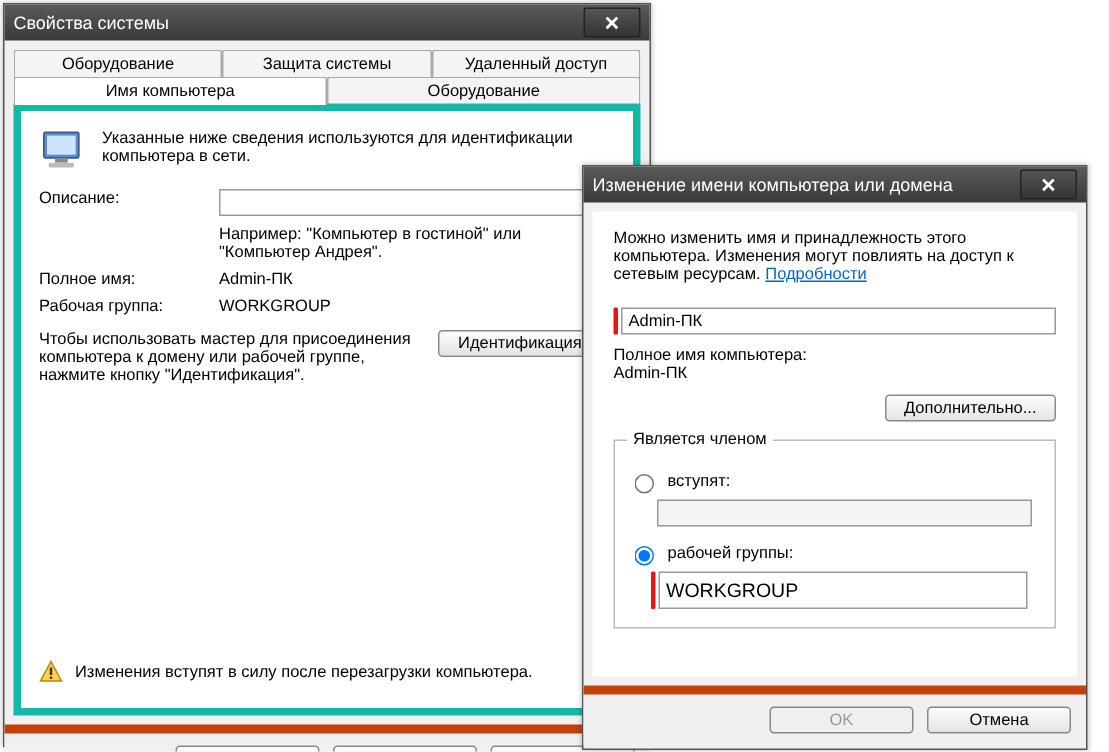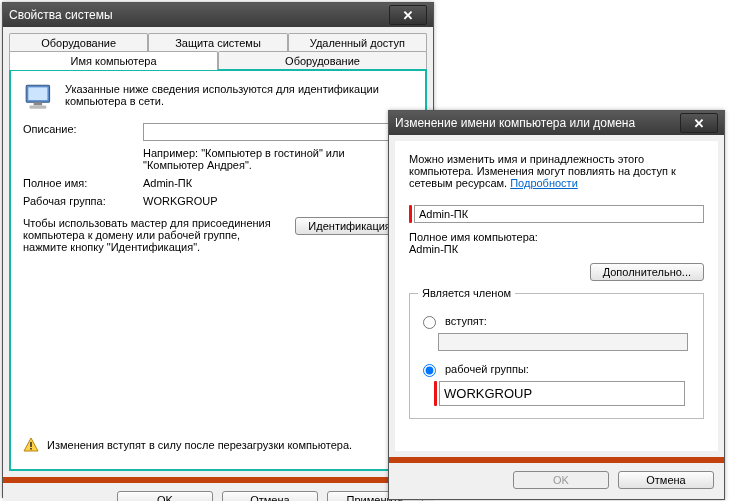--- a/index.html
+++ b/index.html
@@ -5,21 +5,21 @@
   html,body{margin:0;padding:0;font-family:"Segoe UI",Tahoma,sans-serif;font-size:11px;background:#fff;color:#000;}
   .stage{position:relative;width:739px;height:501px;overflow:hidden;}
   
   .win{position:absolute;border:1px solid #555;background:#f0f0f0;box-shadow:0 0 4px rgba(0,0,0,.3);}
   .titlebar{height:24px;background:linear-gradient(#5a5a5a,#3a3a3a);color:#fff;display:flex;align-items:center;padding:0 6px;position:relative;}
   .titlebar .ttl{flex:1;font-size:12px;}
   .closebtn{width:36px;height:18px;background:linear-gradient(#555,#333);border:1px solid #222;border-radius:2px;display:flex;align-items:center;justify-content:center;color:#fff;font-weight:bold;font-size:13px;line-height:1;cursor:default;}
   .tabs{display:flex;margin:6px 6px 0 6px;}
   .tab{border:1px solid #aaa;border-bottom:none;padding:3px 12px;background:#f4f4f4;font-size:11px;border-radius:2px 2px 0 0;}
   .tab.sel{background:#fff;position:relative;z-index:2;}
-  .panel{background:#fff;border:2px solid #14b8a6;margin:0 6px 6px 6px;padding:10px 12px;}
+  .panel{background:#fff;border:5px solid #14b8a6;margin:0 6px 6px 6px;padding:10px 12px;}
   .row{display:flex;align-items:flex-start;margin-bottom:6px;}
   .lbl{width:120px;}
   .btn{border:1px solid #888;background:linear-gradient(#fdfdfd,#e3e3e3);padding:2px 12px;border-radius:3px;font-size:11px;min-width:70px;text-align:center;display:inline-block;}
   .btn.disabled{color:#999;background:#efefef;}
   .btn.hl{background:linear-gradient(#e9f6ff,#bfe7fb);border-color:#3c9dd0;}
   .textinput{border:1px solid #999;background:#fff;padding:2px 4px;font-size:11px;}
   .hline-red{height:3px;background:#e11;border-radius:1px;}
   .vline-red{width:3px;background:#e11;border-radius:1px;}
   .link{color:#0066cc;text-decoration:underline;cursor:pointer;}
   fieldset{border:1px solid #bbb;margin:6px 0 0 0;padding:10px 8px 12px 8px;}

